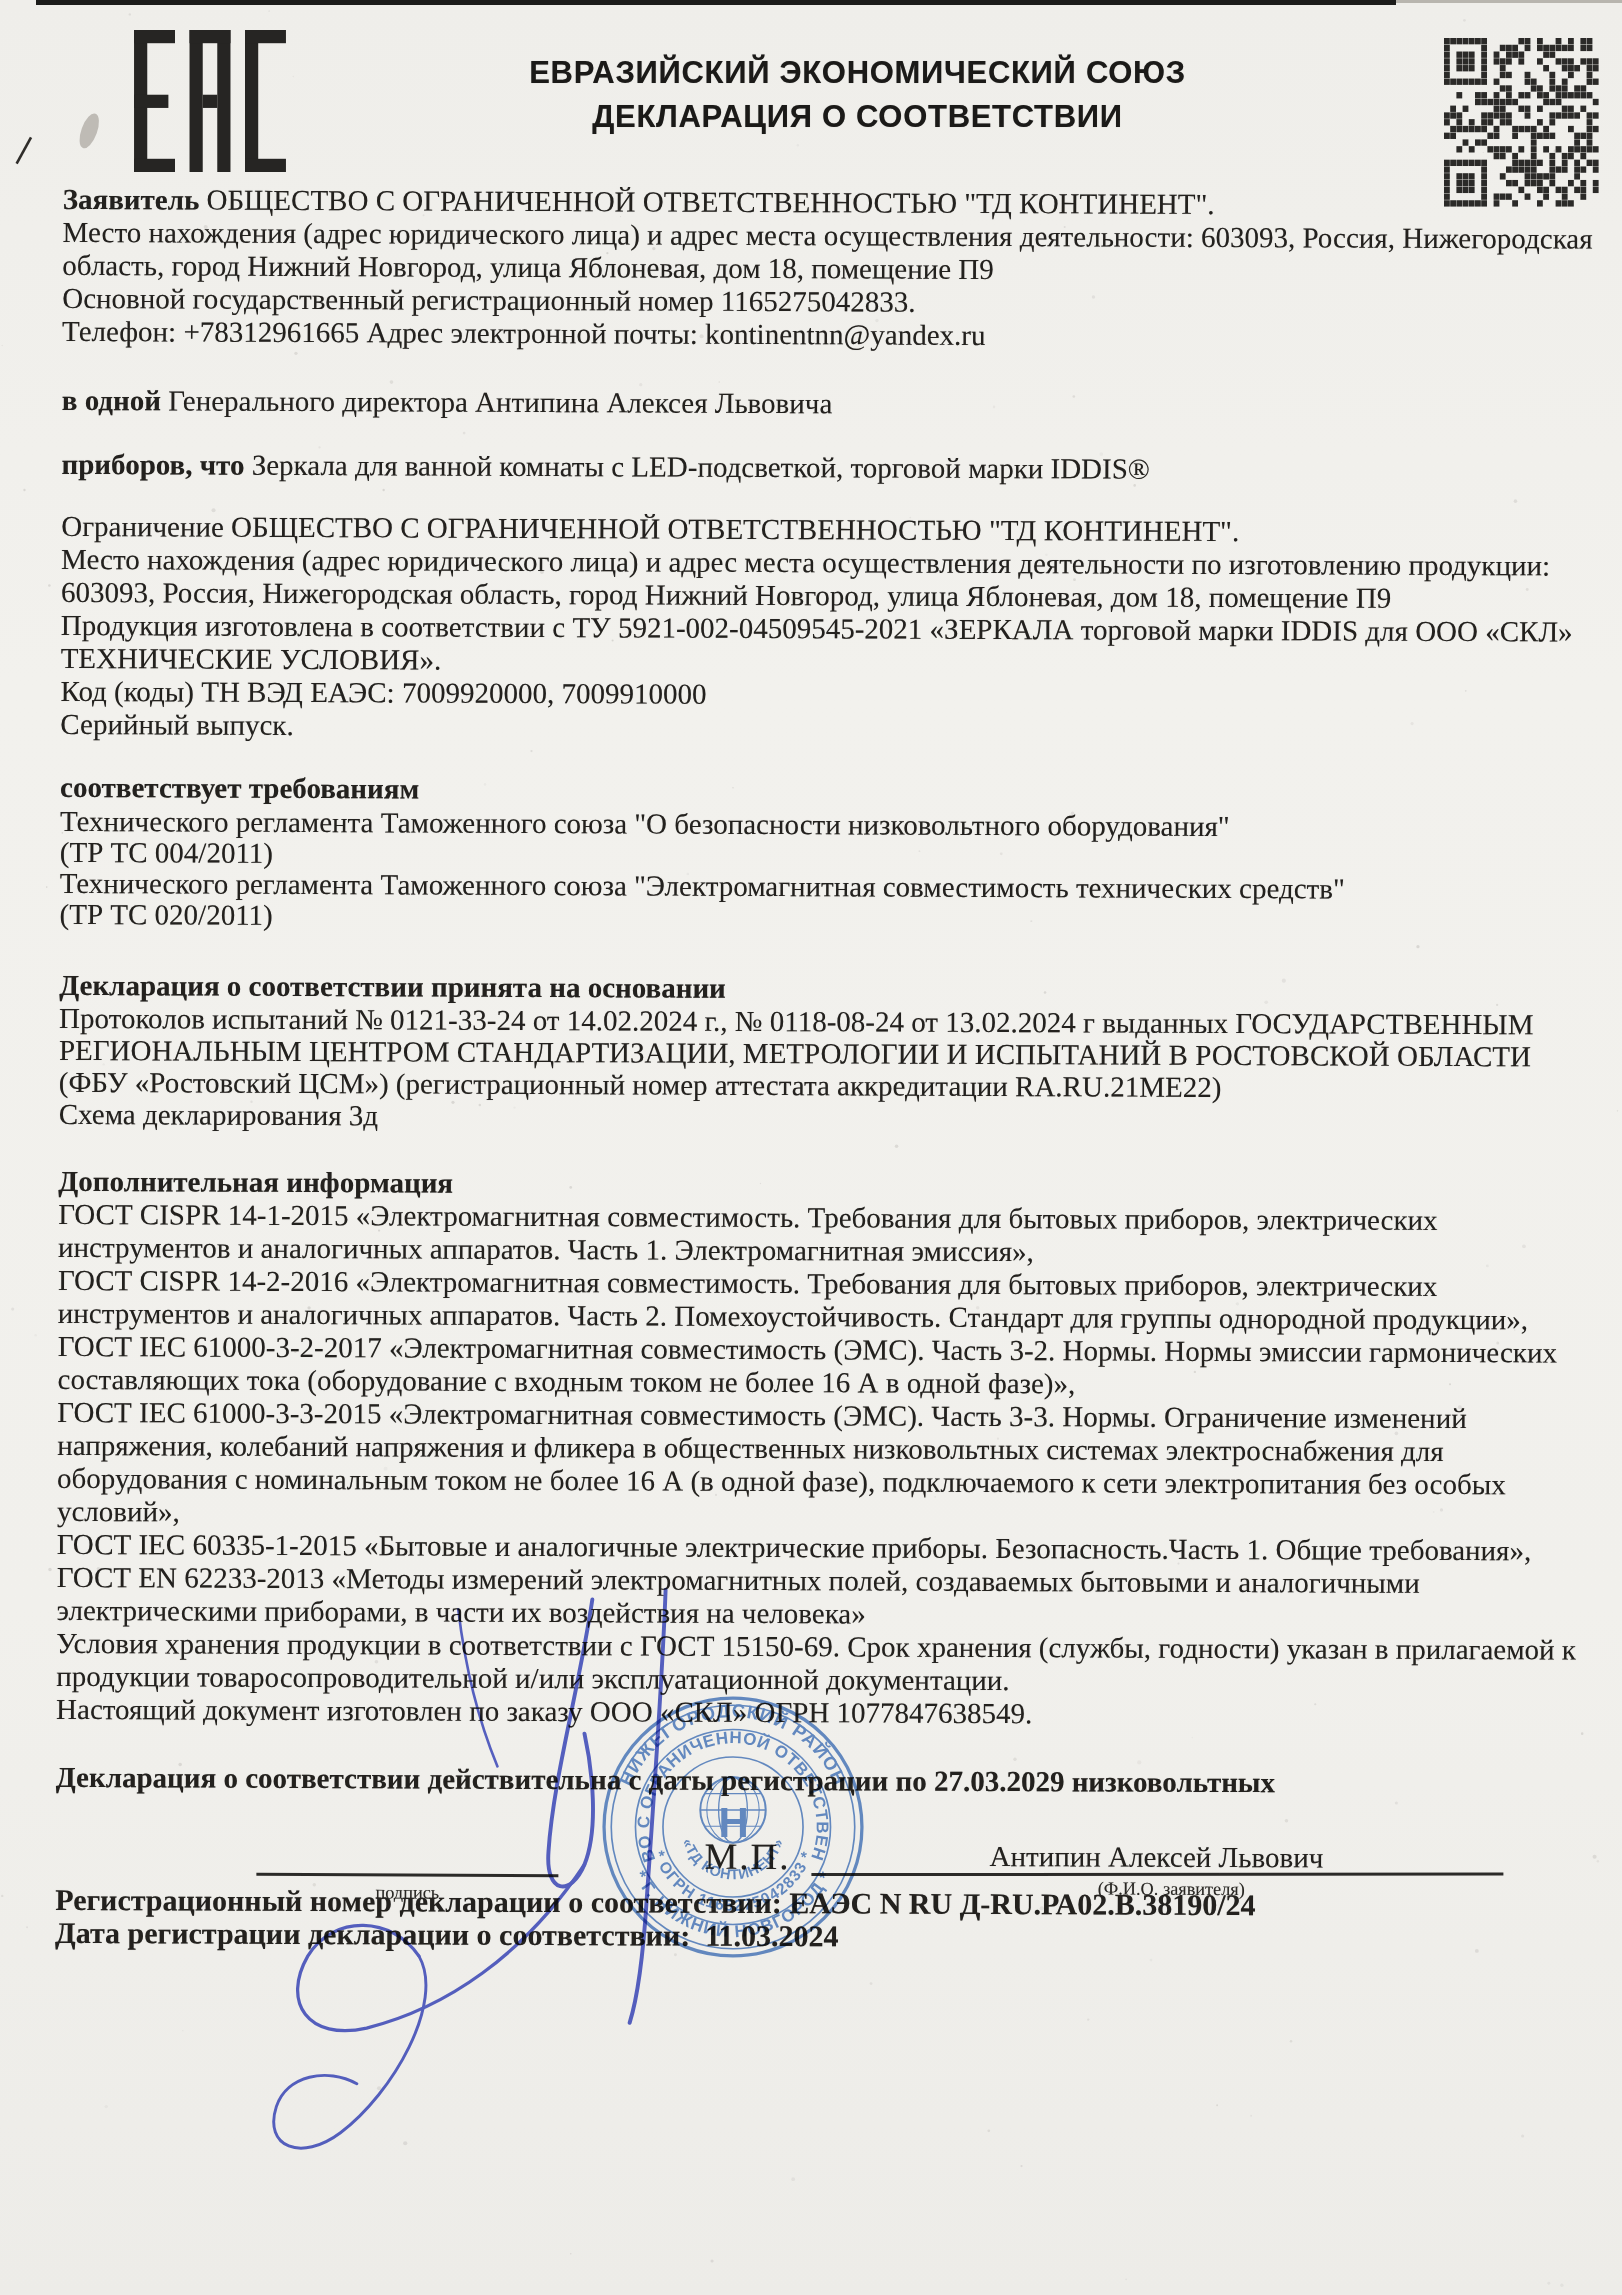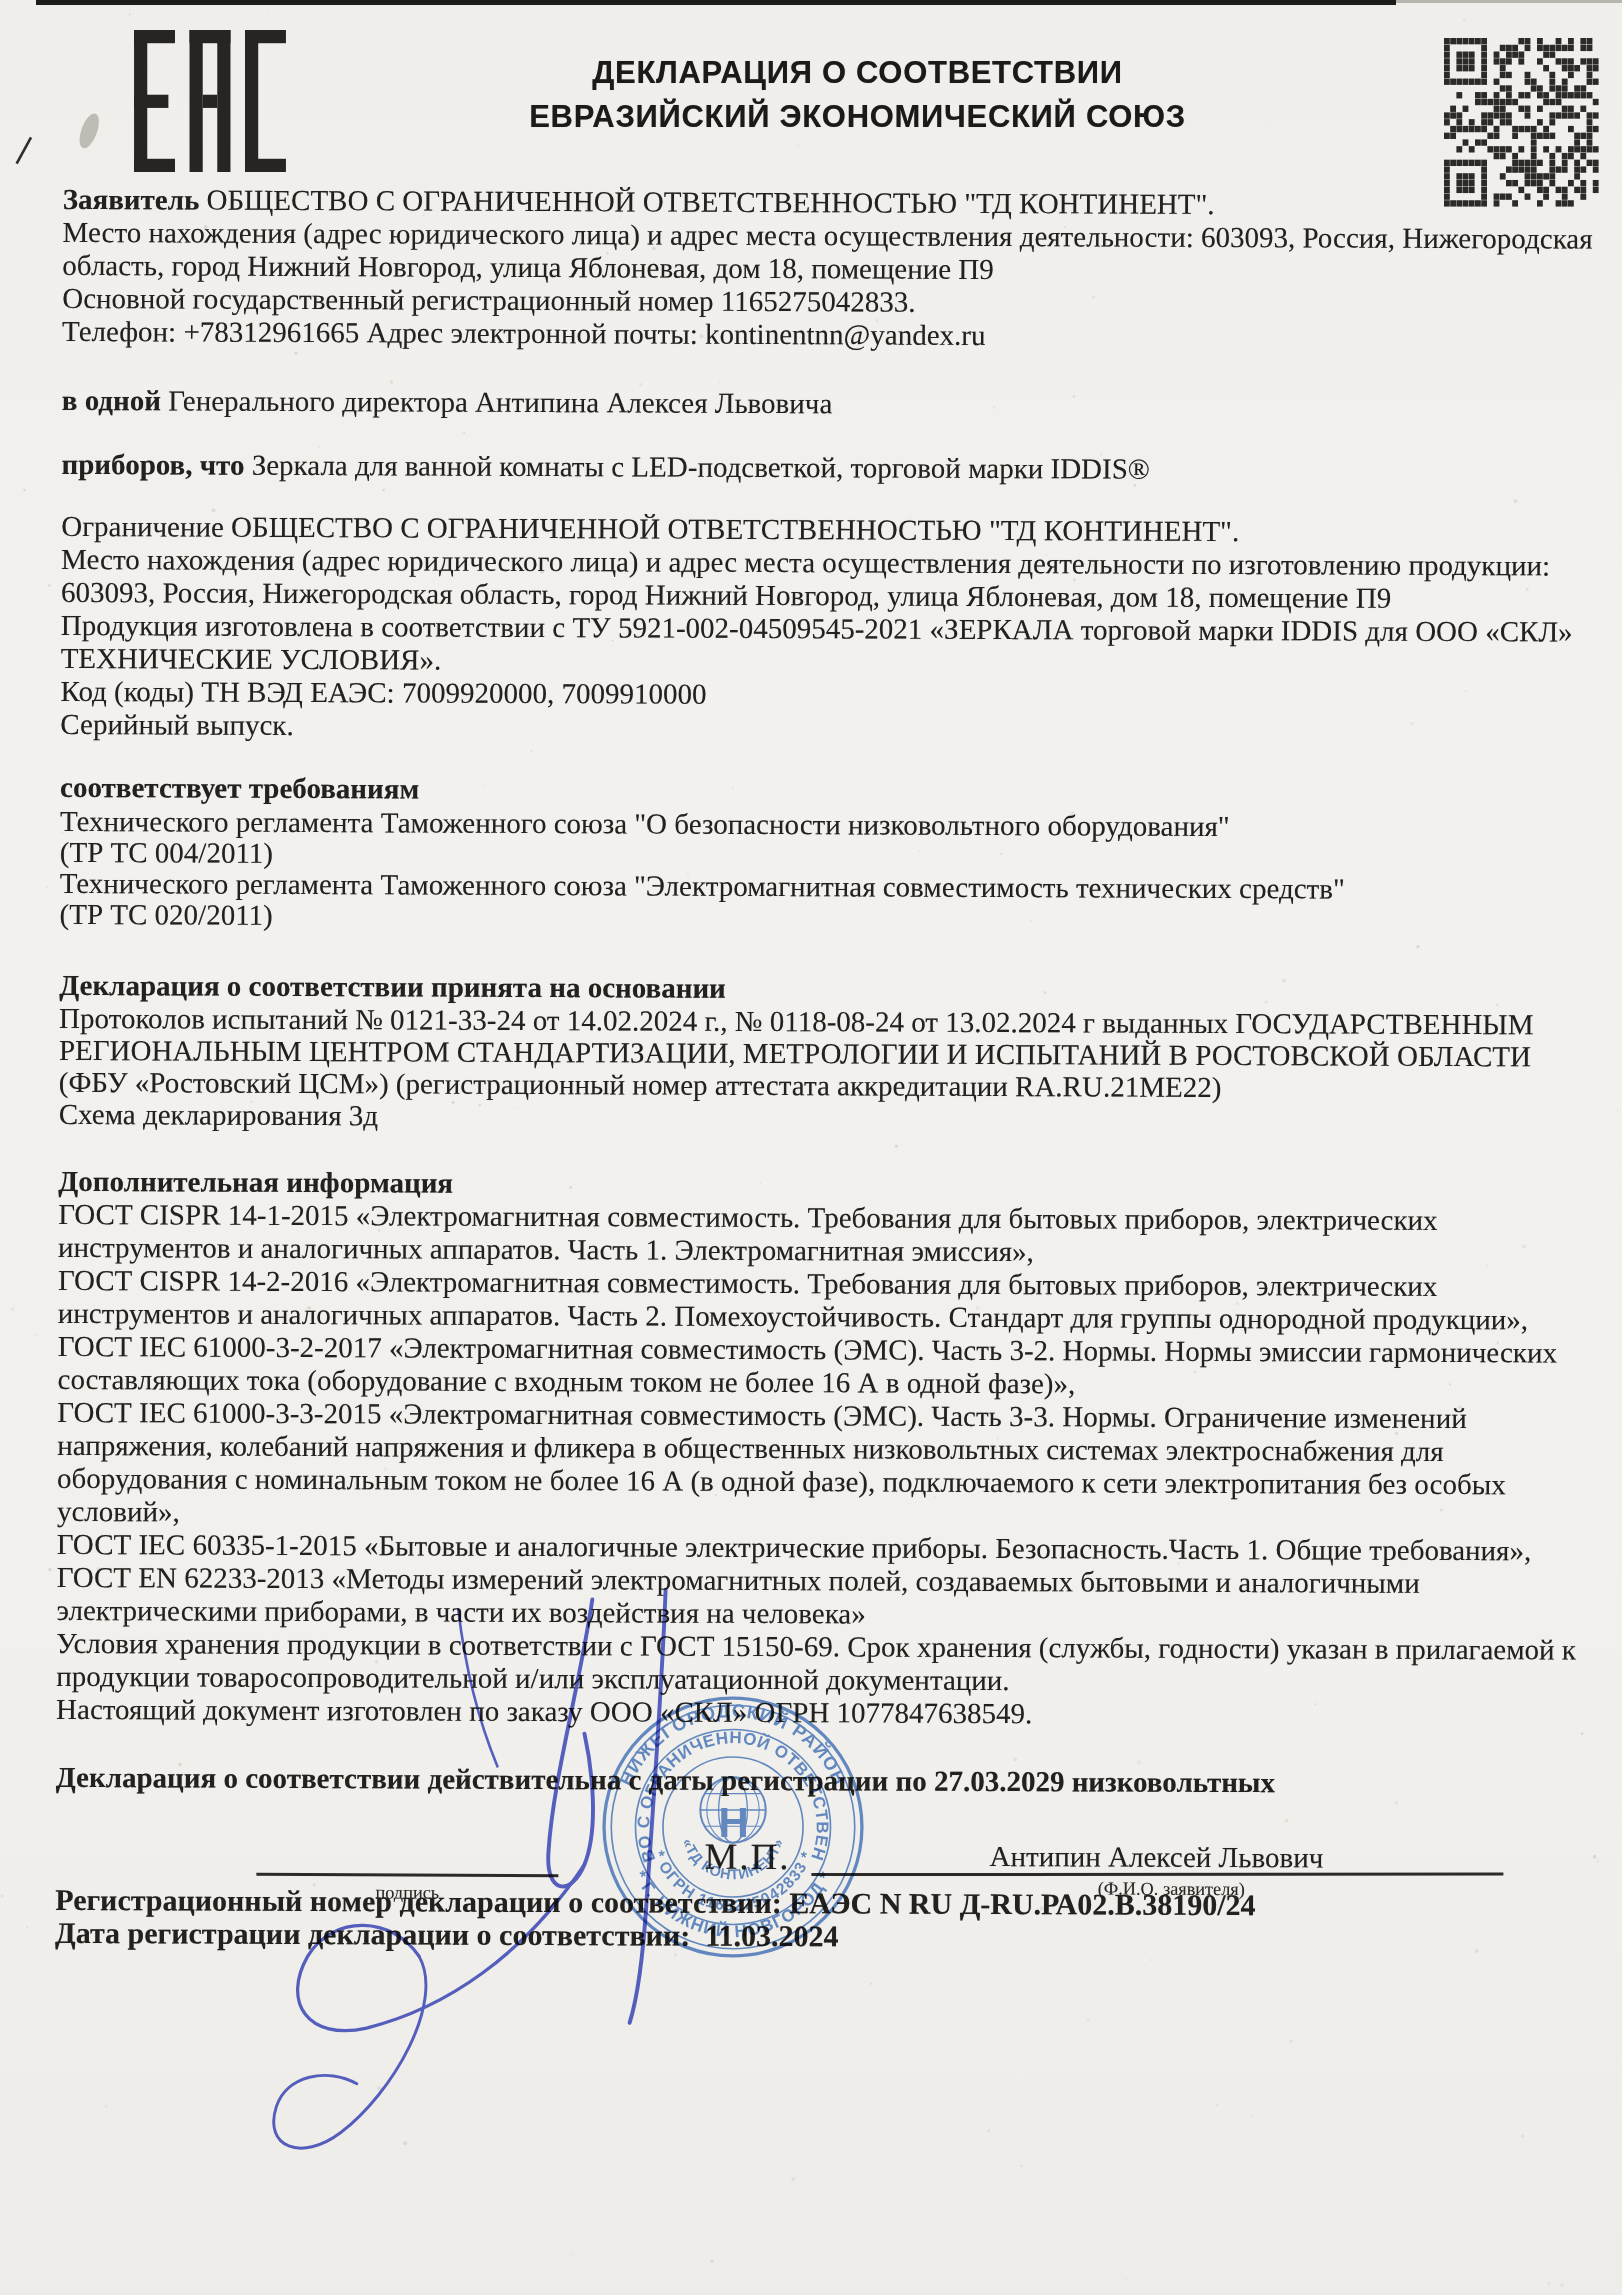--- a/index.html
+++ b/index.html
@@ -53,22 +53,22 @@
     <rect x="84" y="0" width="20" height="215"></rect>
       <rect x="126" y="0" width="20" height="215"></rect>
     <rect x="84" y="0" width="62" height="20"></rect>
       <rect x="104" y="98" width="22" height="20"></rect>
     <rect x="168" y="0" width="20" height="215"></rect>
       <rect x="168" y="0" width="62" height="20"></rect>
     <rect x="168" y="195" width="62" height="20"></rect>
   </svg>
 
   <div class="title">
+    <div>ЕВРАЗИЙСКИЙ ЭКОНОМИЧЕСКИЙ СОЮЗ</div>
     <div>ДЕКЛАРАЦИЯ О СООТВЕТСТВИИ</div>
-    <div>ЕВРАЗИЙСКИЙ ЭКОНОМИЧЕСКИЙ СОЮЗ</div>
   </div>
 
   <svg id="qr" class="qr" viewBox="0 0 237.5 237.5" preserveAspectRatio="none">
       <rect x="0" y="0" width="8.9" height="8.9"></rect>
       <rect x="9.5" y="0" width="8.9" height="8.9"></rect>
       <rect x="19" y="0" width="8.9" height="8.9"></rect>
       <rect x="28.5" y="0" width="8.9" height="8.9"></rect>
       <rect x="38" y="0" width="8.9" height="8.9"></rect>
       <rect x="47.5" y="0" width="8.9" height="8.9"></rect>
       <rect x="57" y="0" width="8.9" height="8.9"></rect>

